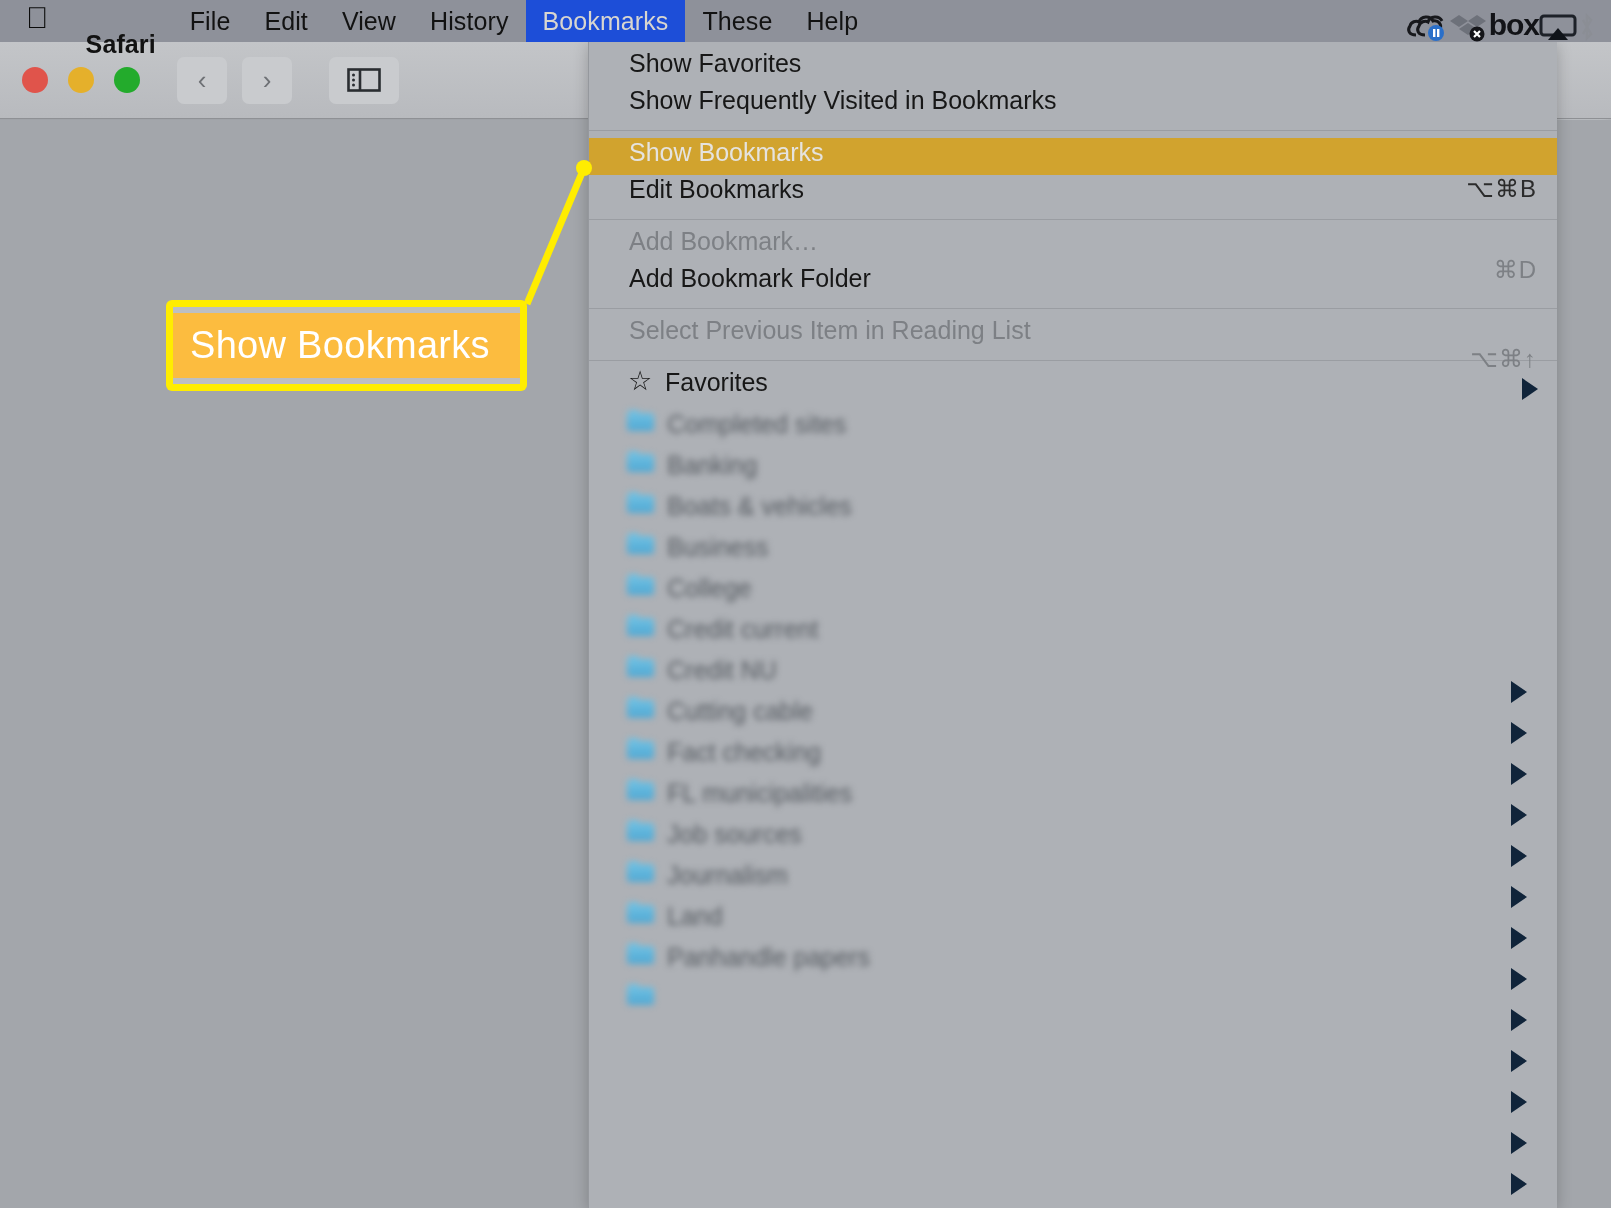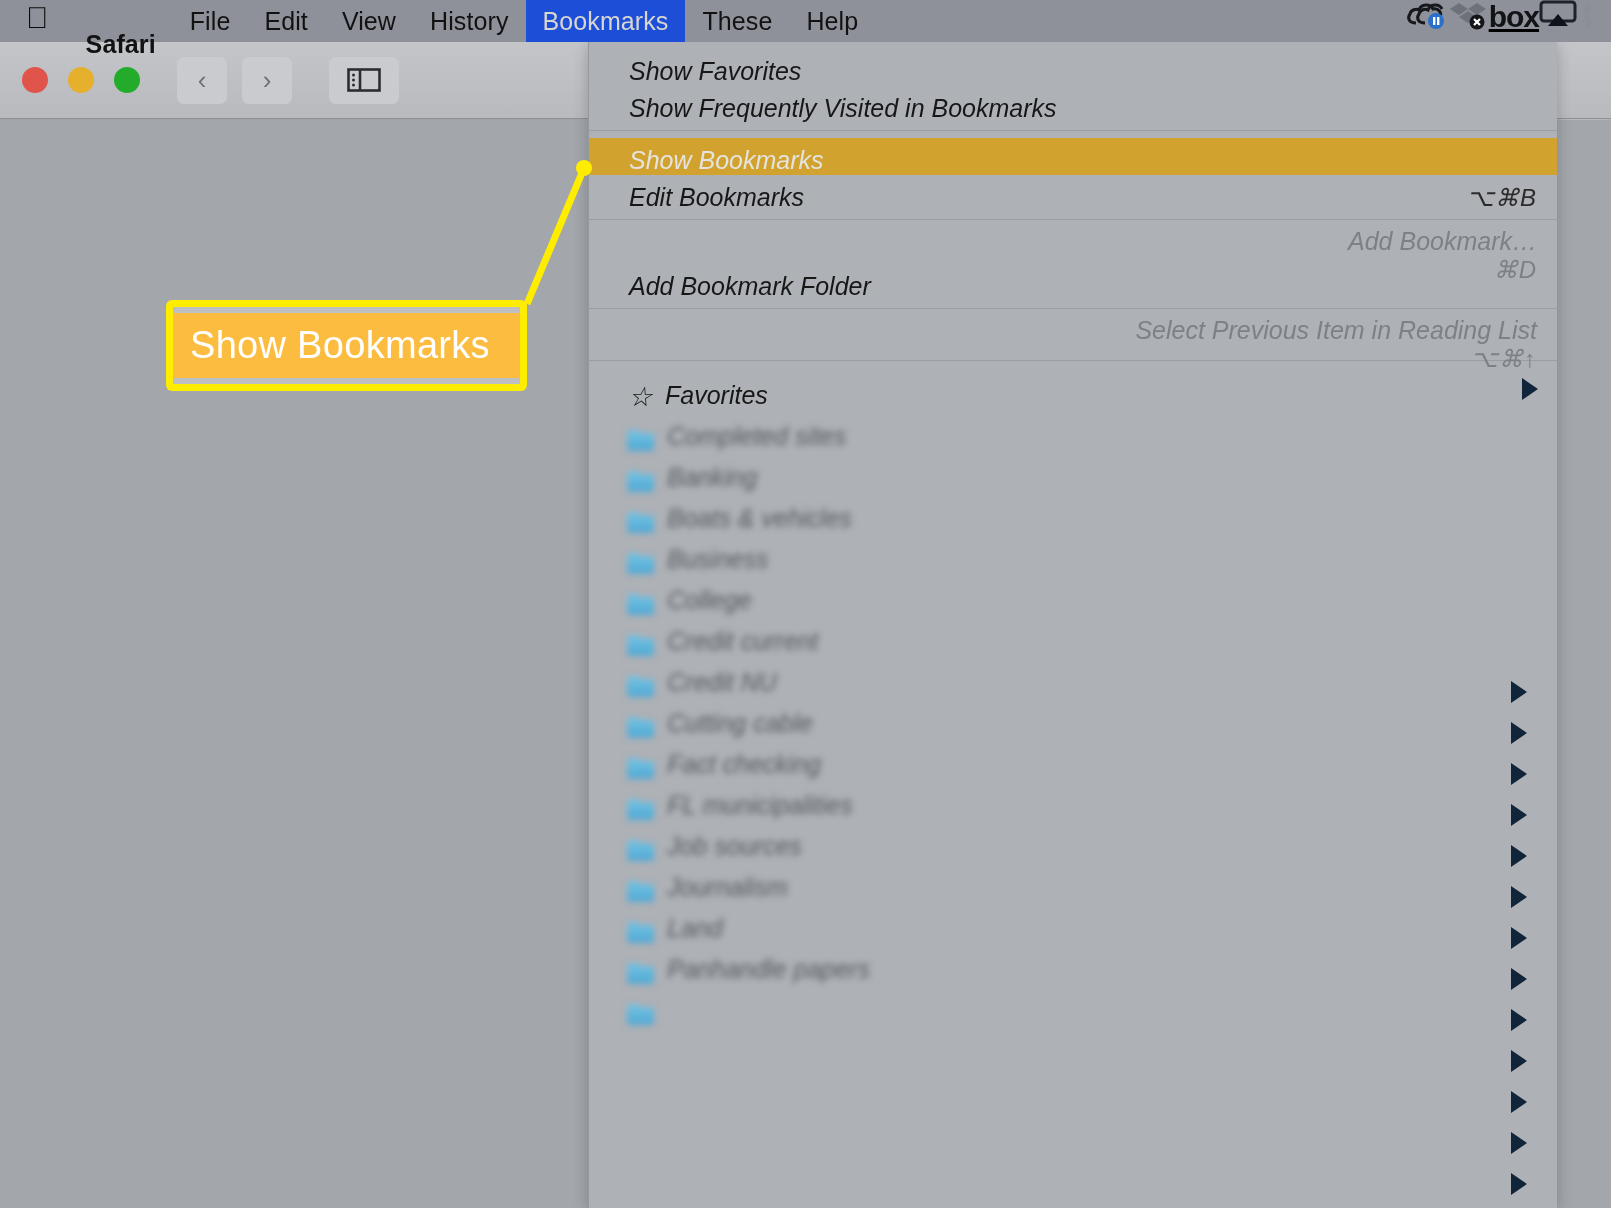--- a/index.html
+++ b/index.html
@@ -58,22 +58,22 @@
   .mb-item.active{
     background:#1d4ed8;
     color:#d8d6d0;
   }
   .apple-glyph{
     font-size:30px; line-height:1;
     color:#0b0b0b;
     position:relative; top:-3px;
   }
   #menubar-right{
-    margin-left:auto; display:flex; align-items:flex-start;
-    padding-right:14px;text-decoration:underline;
+    margin-left:auto; display:flex; align-items:flex-end;
+    padding-right:14px;
   }
   .status-ico{ display:flex; align-items:center; justify-content:center; }
 
   
   #window{
     position:absolute; top:42px; left:0; right:0; bottom:0;
     z-index:10;
   }
   #titlebar{
     position:absolute; top:0; left:0; right:0; height:77px;
@@ -106,26 +106,25 @@
     background:#aeb1b6;
     border-left:1px solid #95989d;
     box-shadow:0 3px 14px rgba(0,0,0,.22);
     overflow:hidden;
     z-index:30;
     font-size:0;
   }
   .mrow{
     position:relative;
     height:37px;
-    display:flex; align-items:flex-end;
+    display:flex; align-items:flex-start;
     padding-left:40px; padding-right:20px;
     font-size:25px;
     color:#171717;
     white-space:nowrap;
-    font-style:italic;
   }
   .mrow .lbl{ flex:0 0 auto; }
   .mrow .key{
     margin-left:auto;
     font-size:24px;
     color:#2b2b2b;
     letter-spacing:1px;
   }
   .mrow.disabled{ color:#7d8085;flex-direction:column; }
   .mrow.disabled .key{ color:#7d8085; }

